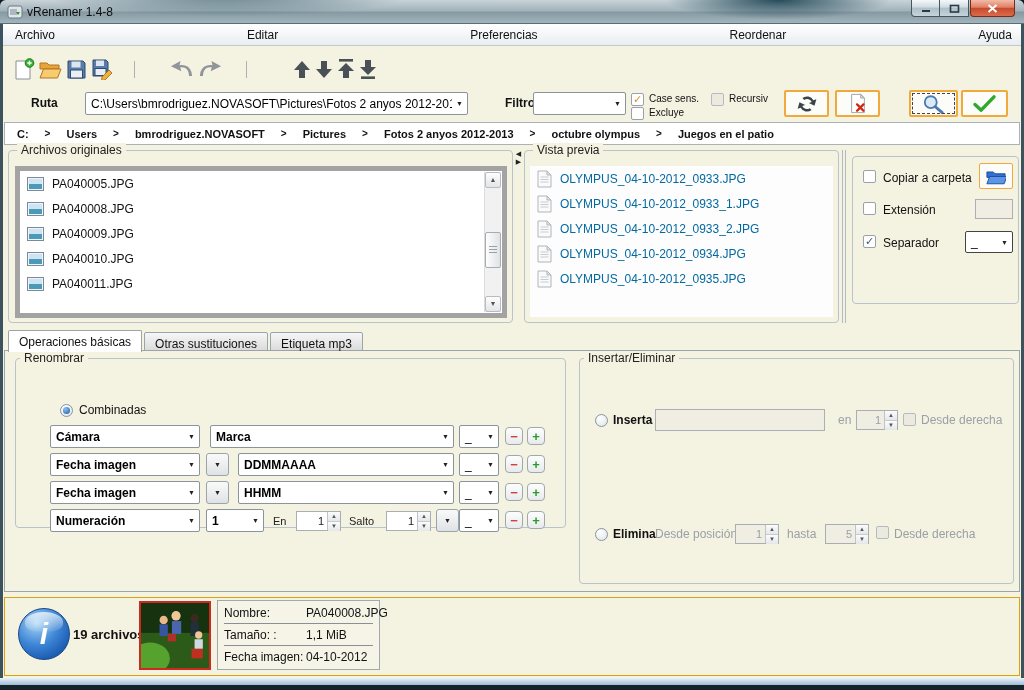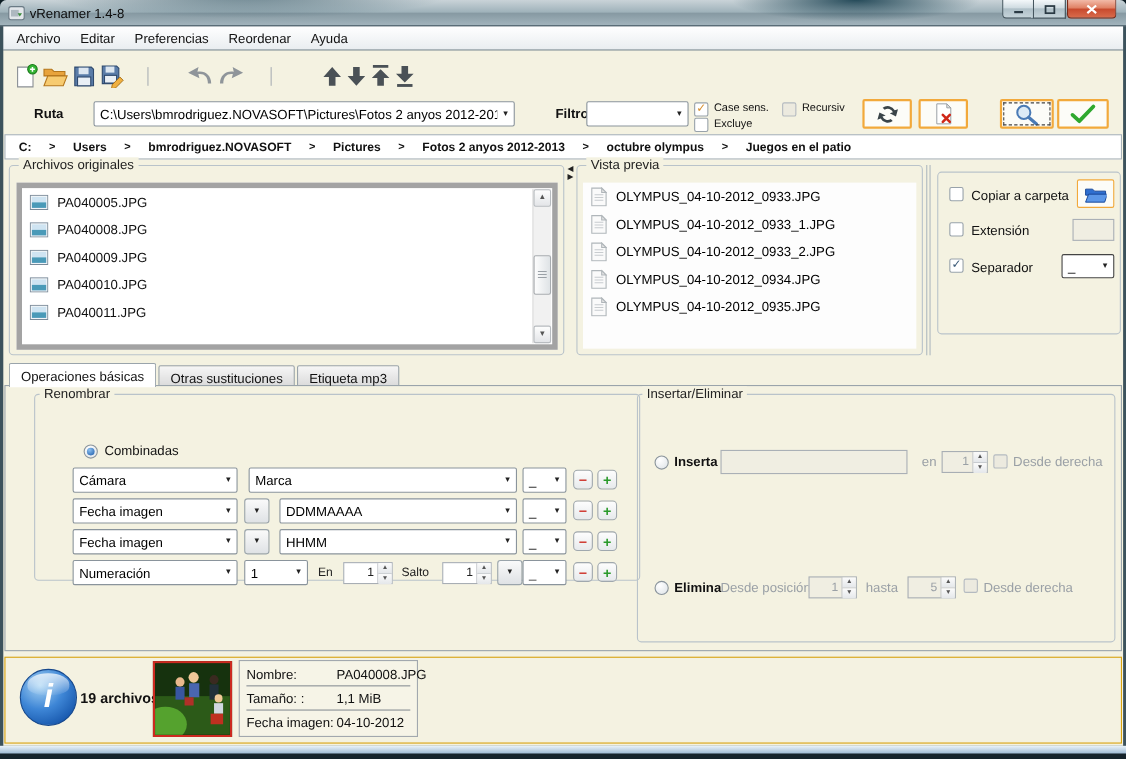--- a/index.html
+++ b/index.html
@@ -19,38 +19,38 @@
   .wbtn{height:17px;border:1px solid #46565f;border-top:none;display:flex;align-items:center;justify-content:center;
     background:linear-gradient(#f4f8fa,#cfdbe1 45%,#aebfc7 50%,#c6d4da);}
   .wbtn.min{width:29px;border-radius:0 0 0 4px;}
   .wbtn.max{width:29px;border-left:none;}
   .wbtn.close{width:45px;border-radius:0 0 4px 4px;margin-left:1px;border-color:#7a2a18;
     background:linear-gradient(#f2baa8,#e08165 45%,#c84a2e 52%,#d96c4c);}
 
   
   .menubar{position:absolute;top:24px;left:3px;right:3px;height:22px;
     background:linear-gradient(#ffffff,#e9edf0);border-bottom:1px solid #c2c8cc;
-    display:flex;align-items:center;padding-left:3px;}
+    display:flex;align-items:center;padding-left:3px;justify-content:space-between;}
   .menu-item{font-size:12px;color:#111;padding:3px 9px;}
 
   
   .client{position:absolute;top:46px;left:3px;right:3px;bottom:12px;background:#f4f2e1;}
 
   
   .toolbar{position:absolute;top:8px;left:0;right:0;height:34px;}
   .tbtn{position:absolute;top:2px;width:26px;height:26px;display:flex;align-items:center;justify-content:center;}
   .tsep{position:absolute;top:7px;width:1px;height:17px;background:#aab0b5;}
 
   
   .pathrow{position:absolute;top:44px;left:0;right:0;height:30px;}
   .lbl{position:absolute;font-size:12px;font-weight:bold;color:#111;}
   .combo{position:absolute;background:#fff;border:1px solid #8a949c;border-radius:2px;display:flex;align-items:center;overflow:hidden;}
   .combo .cv{flex:1;font-size:12px;padding:0 5px;white-space:nowrap;overflow:hidden;}
   .combo .ca{flex:0 0 15px;font-size:7px;color:#222;text-align:center;}
-  .combo.bold .cv{font-weight:normal;}
+  .combo.bold .cv{font-weight:bold;}
   .chk{position:absolute;width:13px;height:13px;background:#fff;border:1px solid #98a2aa;border-radius:2px;
     font-size:11px;line-height:11px;text-align:center;}
   .chk .ck{font-style:normal;font-weight:bold;}
   .chk.dis{background:#eceadf;border-color:#b4bac0;}
   .clabel{position:absolute;font-size:10px;color:#111;}
   .abtn{position:absolute;height:27px;background:#fcfcf8;border:2px solid #f2a93b;border-radius:2px;
     display:flex;align-items:center;justify-content:center;}
   .abtn.focus{outline:1px dashed #444;outline-offset:-4px;}
 
   
@@ -58,21 +58,21 @@
     display:flex;align-items:center;gap:16px;padding-left:12px;font-size:11px;font-weight:bold;color:#111;}
   .bc-sep{font-size:10px;}
 
   
   .listsrow{position:absolute;top:102px;left:0;right:0;height:180px;}
   .groupbox{position:absolute;border:1px solid #b9c3ca;border-radius:4px;}
   .gtitle{position:absolute;top:-8px;left:8px;background:#f4f2e1;padding:0 4px;font-size:12px;color:#222;white-space:nowrap;}
   .list{position:absolute;background:#fff;border:5px solid #a3a3a3;}
   .lrow{height:25px;display:flex;align-items:center;padding-left:7px;gap:8px;font-size:12px;color:#111;}
   .preview-inner{position:absolute;left:5px;right:5px;top:15px;bottom:5px;background:#fdfdfd;}
-  .preview-inner .lrow{color:#000000;}
+  .preview-inner .lrow{color:#0369a1;}
   .scroll{position:absolute;top:1px;bottom:1px;right:1px;width:17px;background:#f1f1f1;border-left:1px solid #dcdcdc;}
   .sarrbox{position:absolute;left:0;width:16px;height:16px;background:linear-gradient(#fdfdfd,#e3e5e8);
     border:1px solid #b8bcc0;border-radius:2px;font-size:7px;text-align:center;line-height:14px;color:#555;}
   .sthumb{position:absolute;left:0;top:60px;width:16px;height:36px;background:linear-gradient(90deg,#fdfdfd,#dfe3e6);
     border:1px solid #a8acb0;border-radius:2px;}
   .sthumb::after{content:"";position:absolute;left:3px;right:3px;top:13px;height:9px;
     background:repeating-linear-gradient(#9aa0a6 0 1px,transparent 1px 3px);}
   .split-arrows{position:absolute;left:511px;top:2px;width:9px;font-size:7px;line-height:8px;color:#222;text-align:center;}
   .vdivider{position:absolute;left:839px;top:2px;height:173px;width:4px;border-left:1px solid #b0bac0;border-right:1px solid #b0bac0;}
 
@@ -424,21 +424,21 @@
     </div>
 
     <div class="tabs">
       <div class="tab active">Operaciones básicas</div>
       <div class="tab">Otras sustituciones</div>
       <div class="tab">Etiqueta mp3</div>
     </div>
 
     <div class="tabpanel">
 
-      <div class="groupbox" style="left:26px;top:7px;width:551px;height:170px">
+      <div class="groupbox" style="left:10px;top:7px;width:551px;height:170px">
         <span class="gtitle" style="left:4px">Renombrar</span>
         <span class="radio sel" style="left:44px;top:45px"></span>
         <span class="boldlbl" style="left:63px;top:44px;font-weight:normal">Combinadas</span>
 
         <div class="combo bold" style="left:34px;top:66px;width:150px;height:23px">
           <span class="cv">Cámara</span>
             <span class="ca">▼</span>
         </div>
         <div class="combo bold" style="left:194px;top:66px;width:244px;height:23px">
           <span class="cv">Marca</span>

